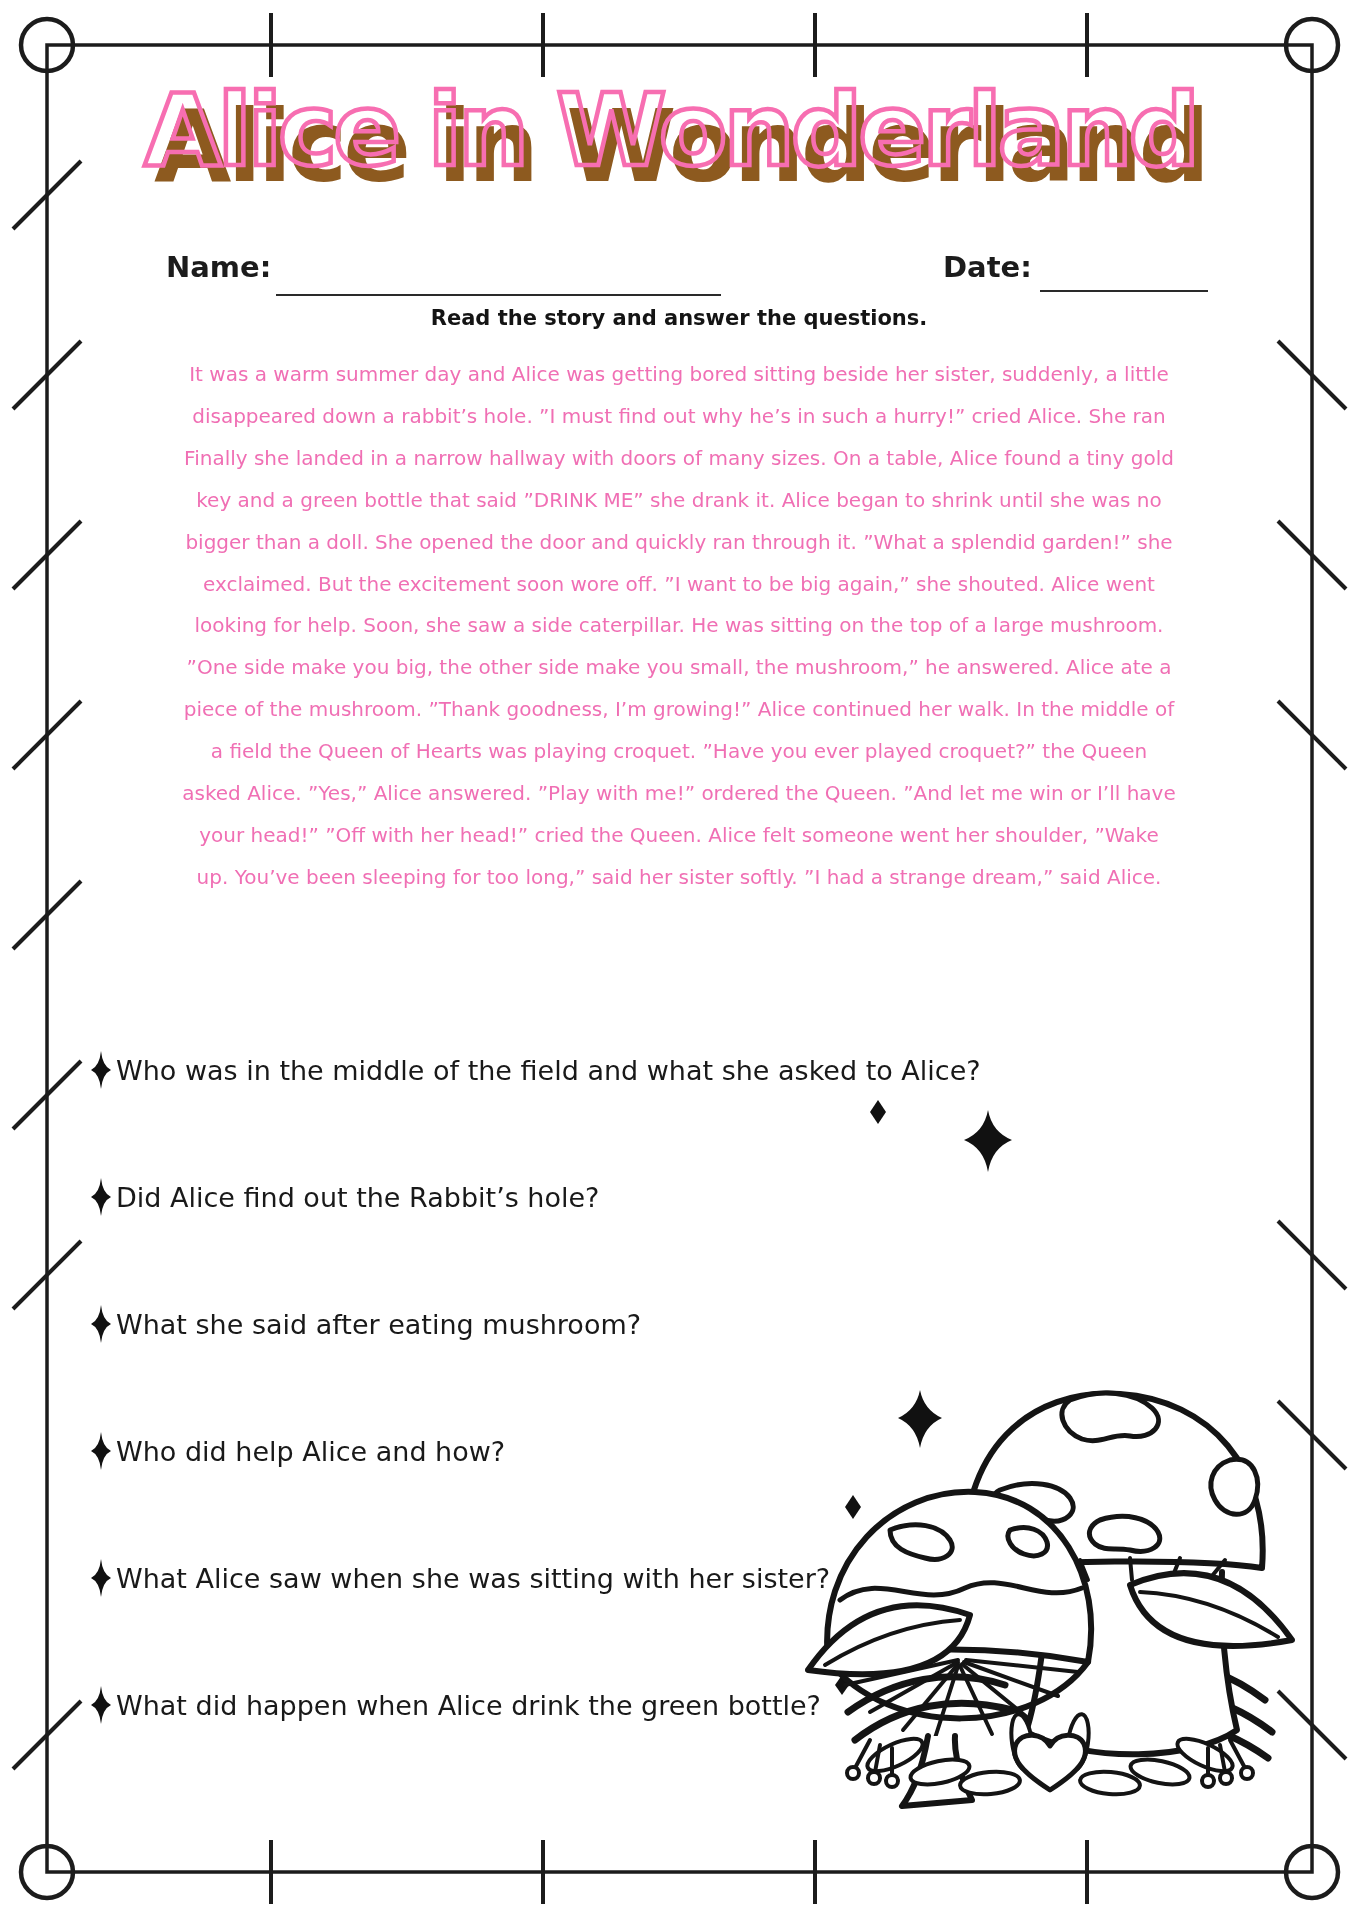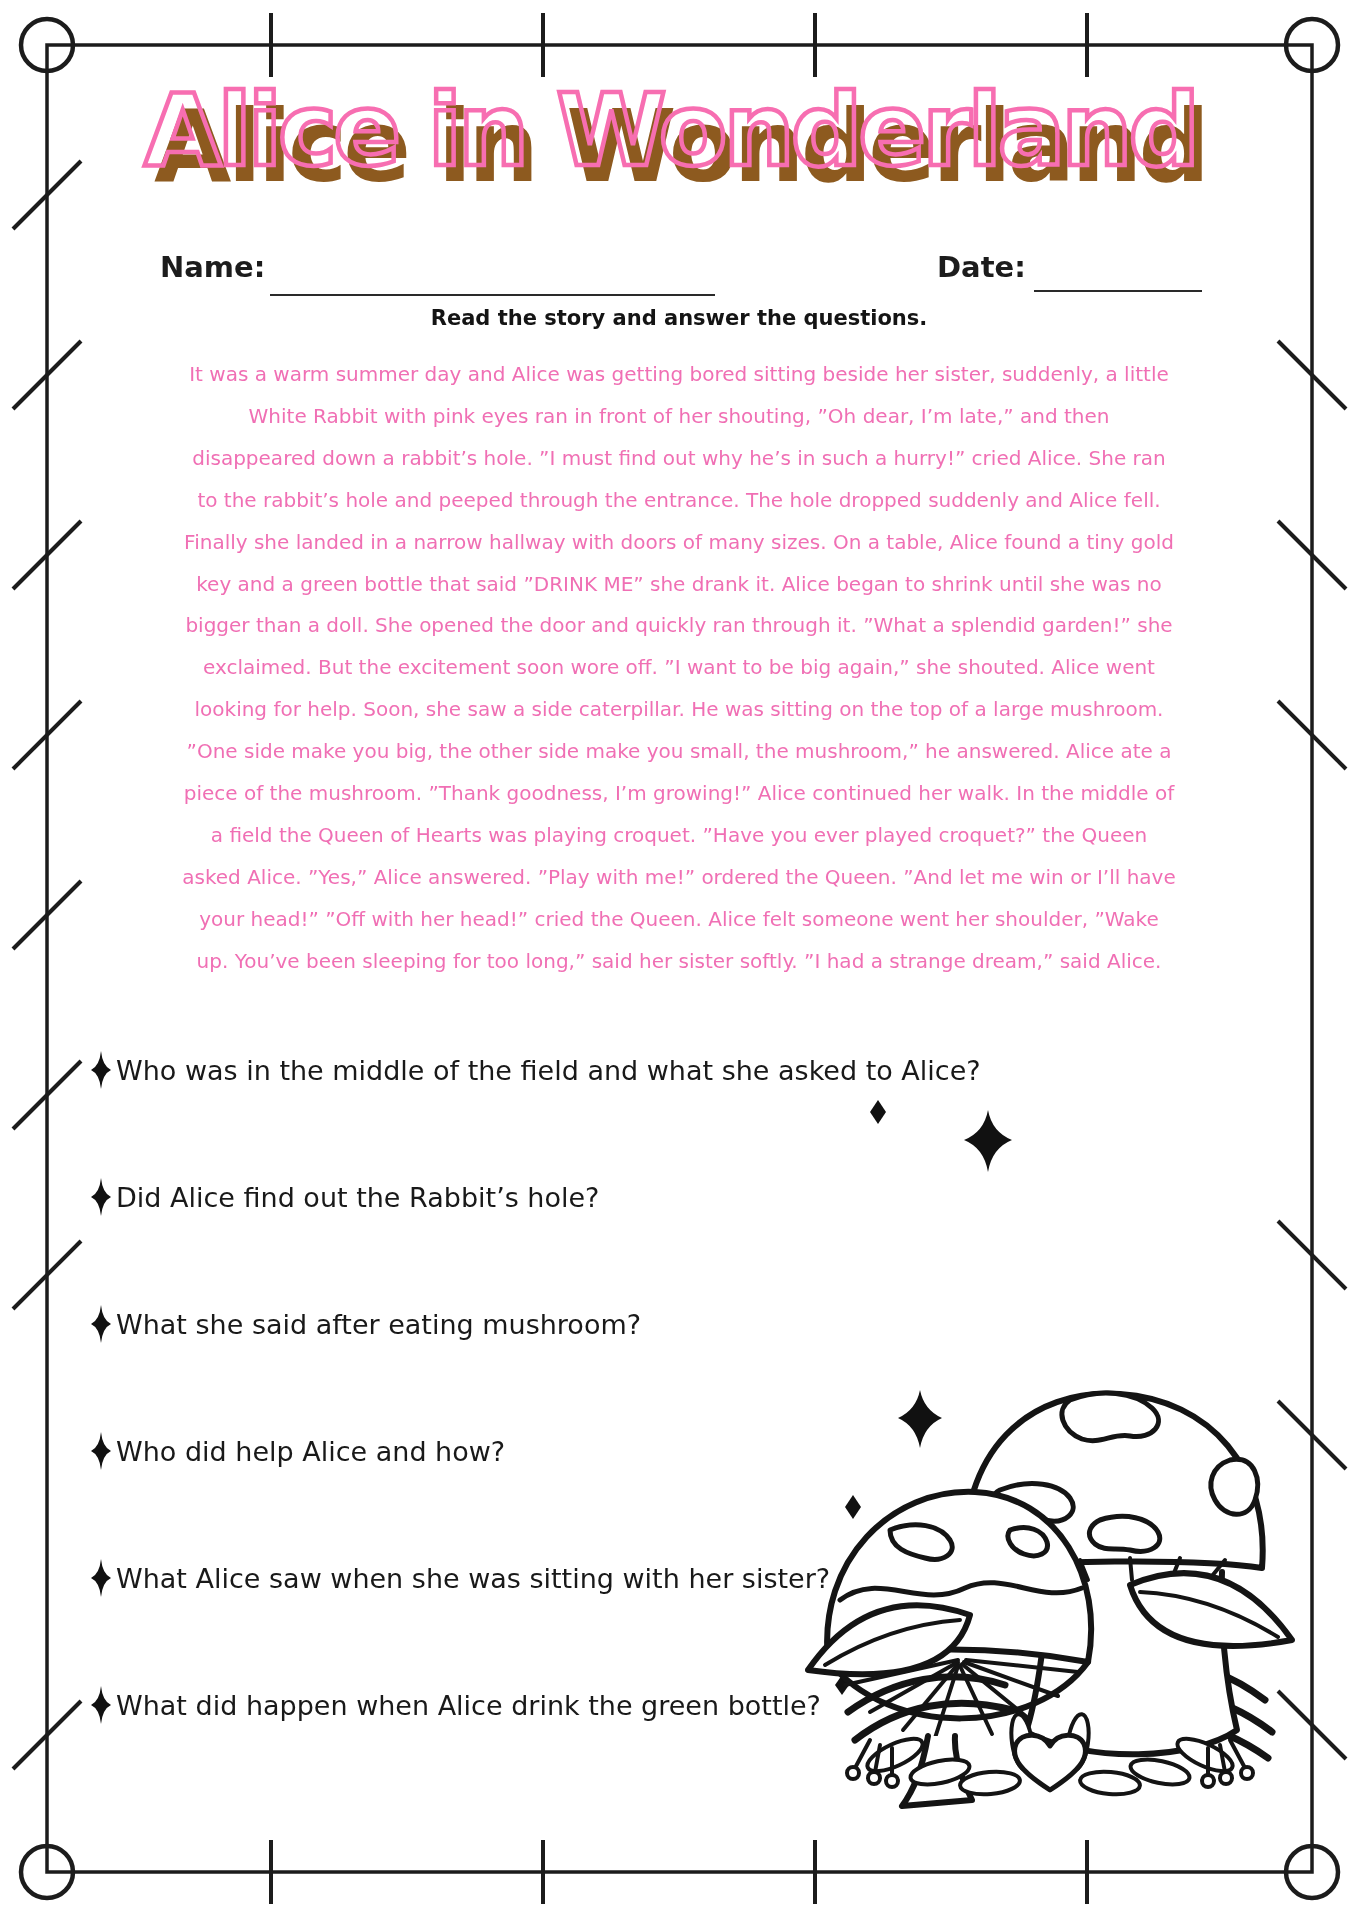--- a/index.html
+++ b/index.html
@@ -16,21 +16,21 @@
     position:absolute;left:0;top:0;width:100%;text-align:center;
     font-size:100px;font-weight:800;letter-spacing:-4px;white-space:nowrap;
   }
   .title-fill{color:var(--title-brown,#8d5a1f);top:16px;}
   .title-outline{
     color:transparent;-webkit-text-stroke:4.5px var(--title-outline-pink,#f76eb1);
     left:-10px;top:0px;
   }
 
   
-  .field-row{position:absolute;left:12px;top:250px;width:1167px;height:50px;z-index:3;text-align:right;}
+  .field-row{position:absolute;left:18px;top:250px;width:1167px;height:50px;z-index:3;text-align:right;}
   .field-label{position:absolute;font-size:29px;font-weight:700;color:var(--ink,#1c1c1c);}
   .name-label{left:148px;top:0;}
   .date-label{left:925px;top:0;}
   .write-line{position:absolute;border-bottom:2.5px solid #2a2a2a;height:40px;}
   .name-line{left:258px;width:445px;top:4px;}
   .date-line{left:1022px;width:168px;top:0px;}
 
   .instruction{
     position:absolute;left:0;top:306px;width:1358px;text-align:center;
     font-size:21px;font-weight:700;color:#141414;z-index:3;
@@ -97,23 +97,21 @@
   <span class="field-label name-label">Name:</span>
   <span class="write-line name-line"></span>
   <span class="field-label date-label">Date:</span>
   <span class="write-line date-line"></span>
 </div>
 
 <div class="instruction">Read the story and answer the questions.</div>
 
 <div class="story">
   <div class="s-line">It was a warm summer day and Alice was getting bored sitting beside her sister, suddenly, a little</div>
-  <div class="s-line">White Rabbit with pink eyes ran in front of her shouting, ”Oh dear, I’m late,” and then</div>
   <div class="s-line">disappeared down a rabbit’s hole. ”I must find out why he’s in such a hurry!” cried Alice. She ran</div>
-  <div class="s-line">to the rabbit’s hole and peeped through the entrance. The hole dropped suddenly and Alice fell.</div>
   <div class="s-line">Finally she landed in a narrow hallway with doors of many sizes. On a table, Alice found a tiny gold</div>
   <div class="s-line">key and a green bottle that said ”DRINK ME” she drank it. Alice began to shrink until she was no</div>
   <div class="s-line">bigger than a doll. She opened the door and quickly ran through it. ”What a splendid garden!” she</div>
   <div class="s-line">exclaimed. But the excitement soon wore off. ”I want to be big again,” she shouted. Alice went</div>
   <div class="s-line">looking for help. Soon, she saw a side caterpillar. He was sitting on the top of a large mushroom.</div>
   <div class="s-line">”One side make you big, the other side make you small, the mushroom,” he answered. Alice ate a</div>
   <div class="s-line">piece of the mushroom. ”Thank goodness, I’m growing!” Alice continued her walk. In the middle of</div>
   <div class="s-line">a field the Queen of Hearts was playing croquet. ”Have you ever played croquet?” the Queen</div>
   <div class="s-line">asked Alice. ”Yes,” Alice answered. ”Play with me!” ordered the Queen. ”And let me win or I’ll have</div>
   <div class="s-line">your head!” ”Off with her head!” cried the Queen. Alice felt someone went her shoulder, ”Wake</div>

